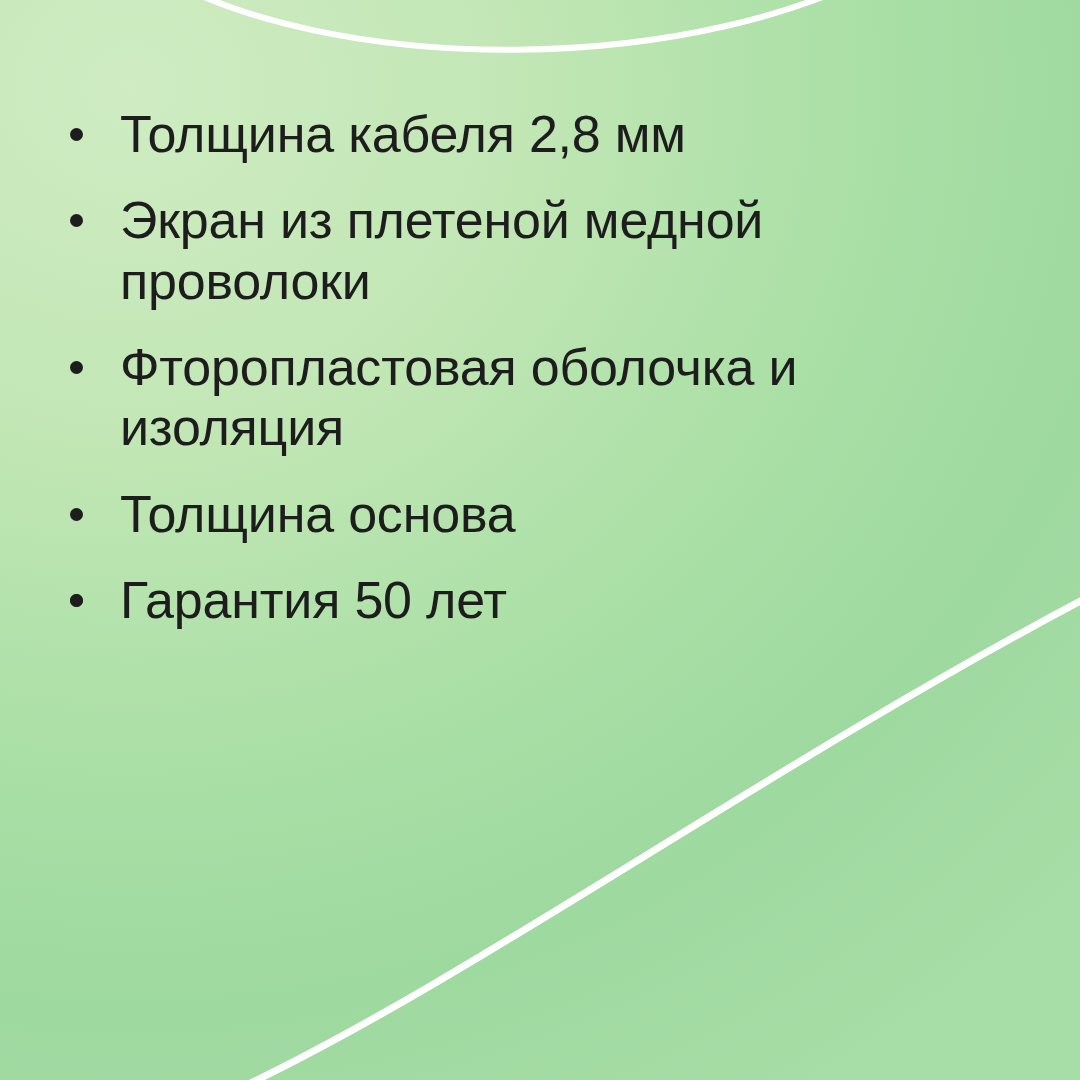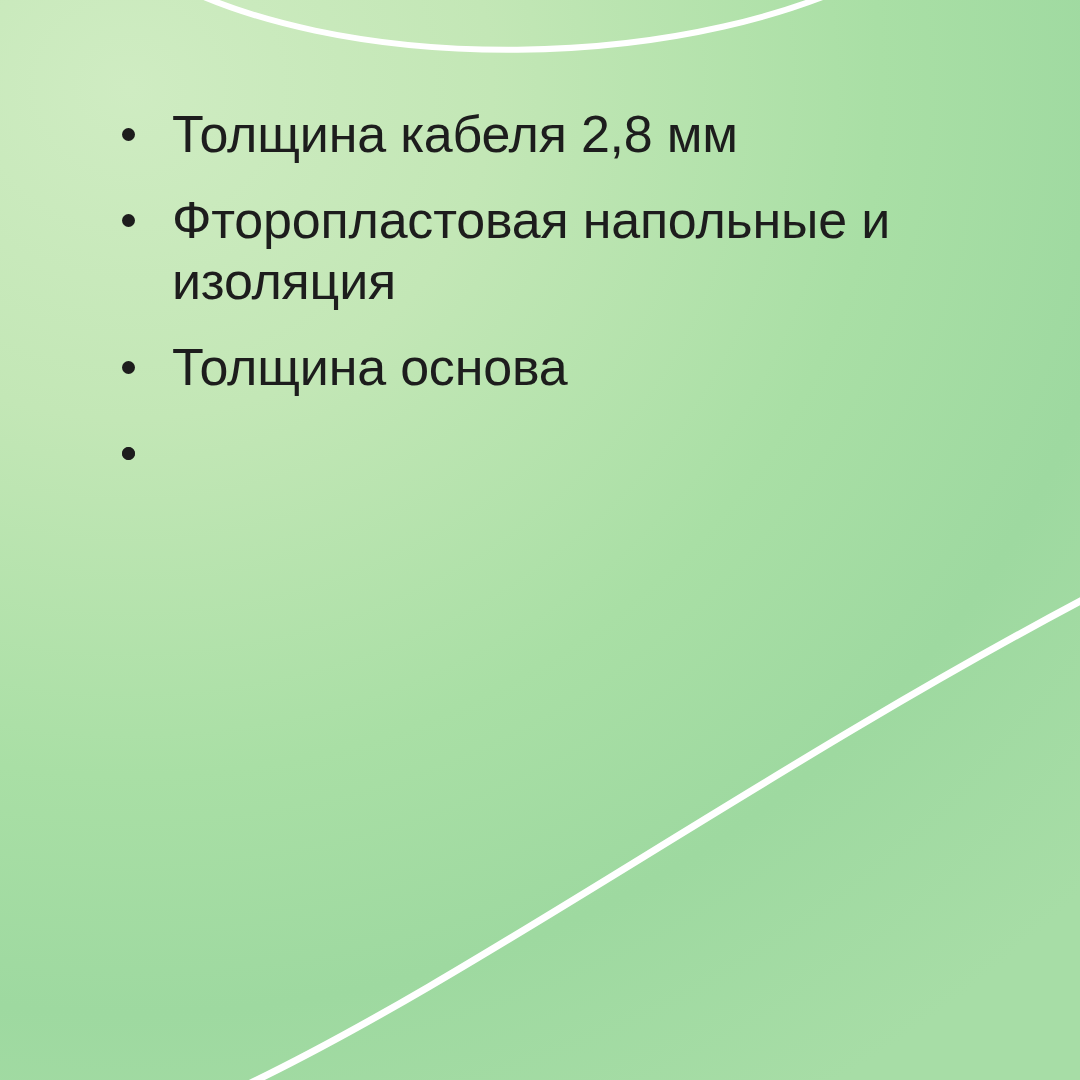--- a/index.html
+++ b/index.html
@@ -30,21 +30,21 @@
     pointer-events: none;
   }
 
   .content {
     position: absolute;
     left: 0;
     top: 0;
     width: 1080px;
     height: 922px;
     box-sizing: border-box;
-    padding: 104px 70px 40px 104px;
+    padding: 104px 70px 40px 52px;
   }
 
   ul.bullets {
     list-style: none;
     margin: 0;
     padding: 0;
   }
 
   ul.bullets li {
     position: relative;
@@ -83,28 +83,33 @@
   </svg>
 
   <div class="content">
     <ul class="bullets">
       <li>
         <span class="dot"></span>
         <span>Толщина кабеля 2,8 мм</span>
       </li>
       <li>
         <span class="dot"></span>
-        <span>Фторопластовая напольные и изоляция</span>
+        <span>Экран из плетеной медной проволоки</span>
+      </li>
+      <li>
+        <span class="dot"></span>
+        <span>Фторопластовая оболочка и изоляция</span>
       </li>
       <li>
         <span class="dot"></span>
         <span>Толщина основа</span>
       </li>
       <li>
         <span class="dot"></span>
       </li>
       <li>
         <span class="dot"></span>
+        <span>Гарантия 50 лет</span>
       </li>
     </ul>
   </div>
 
 </div>
 
 </body></html>

